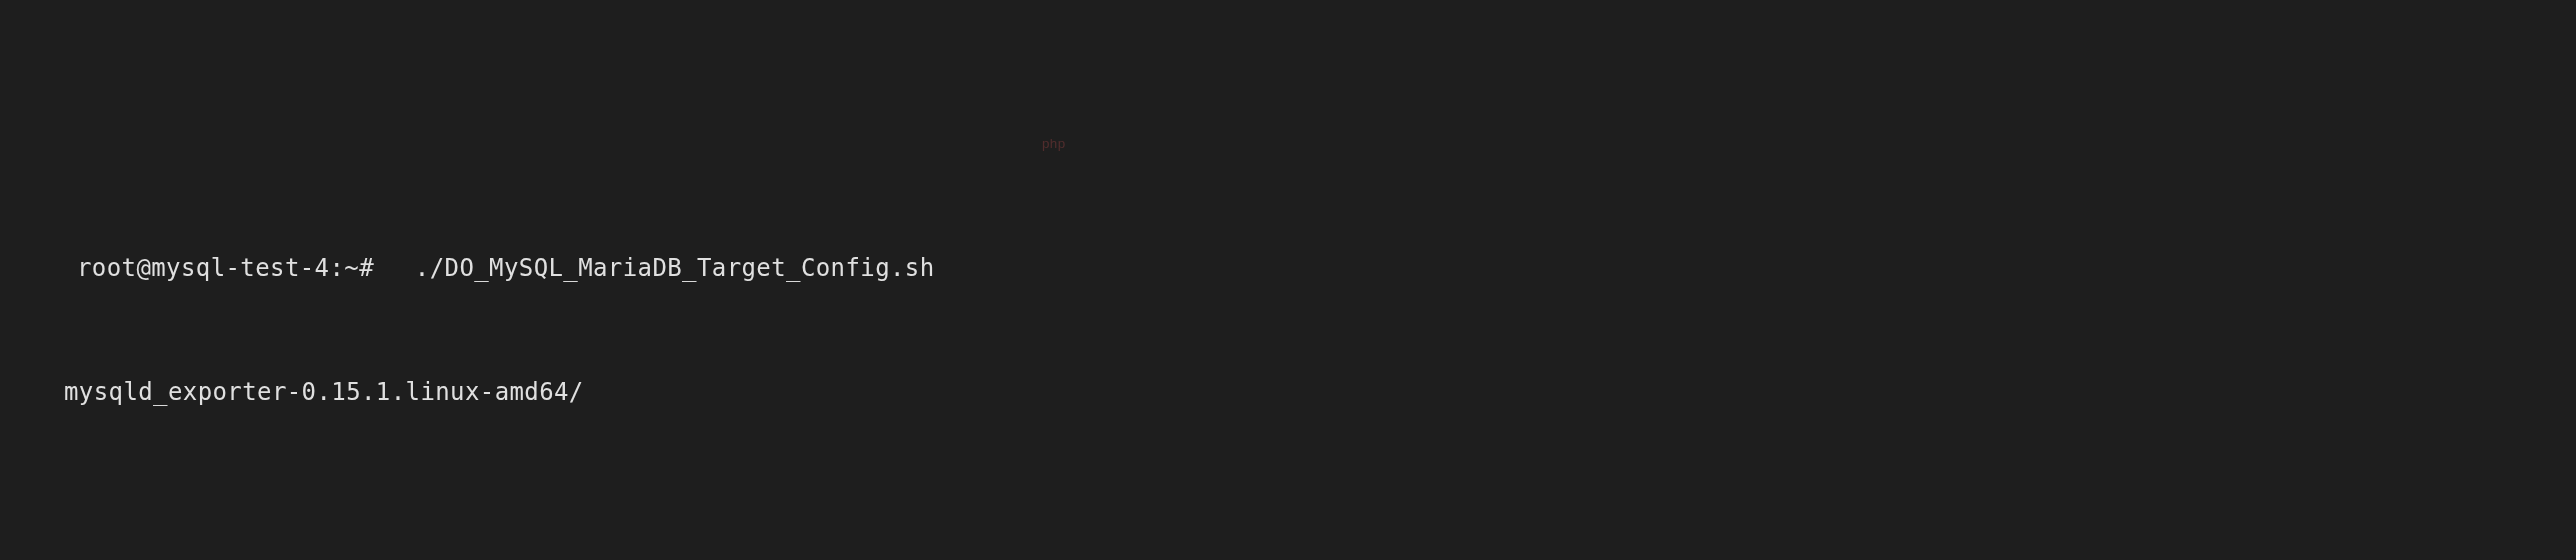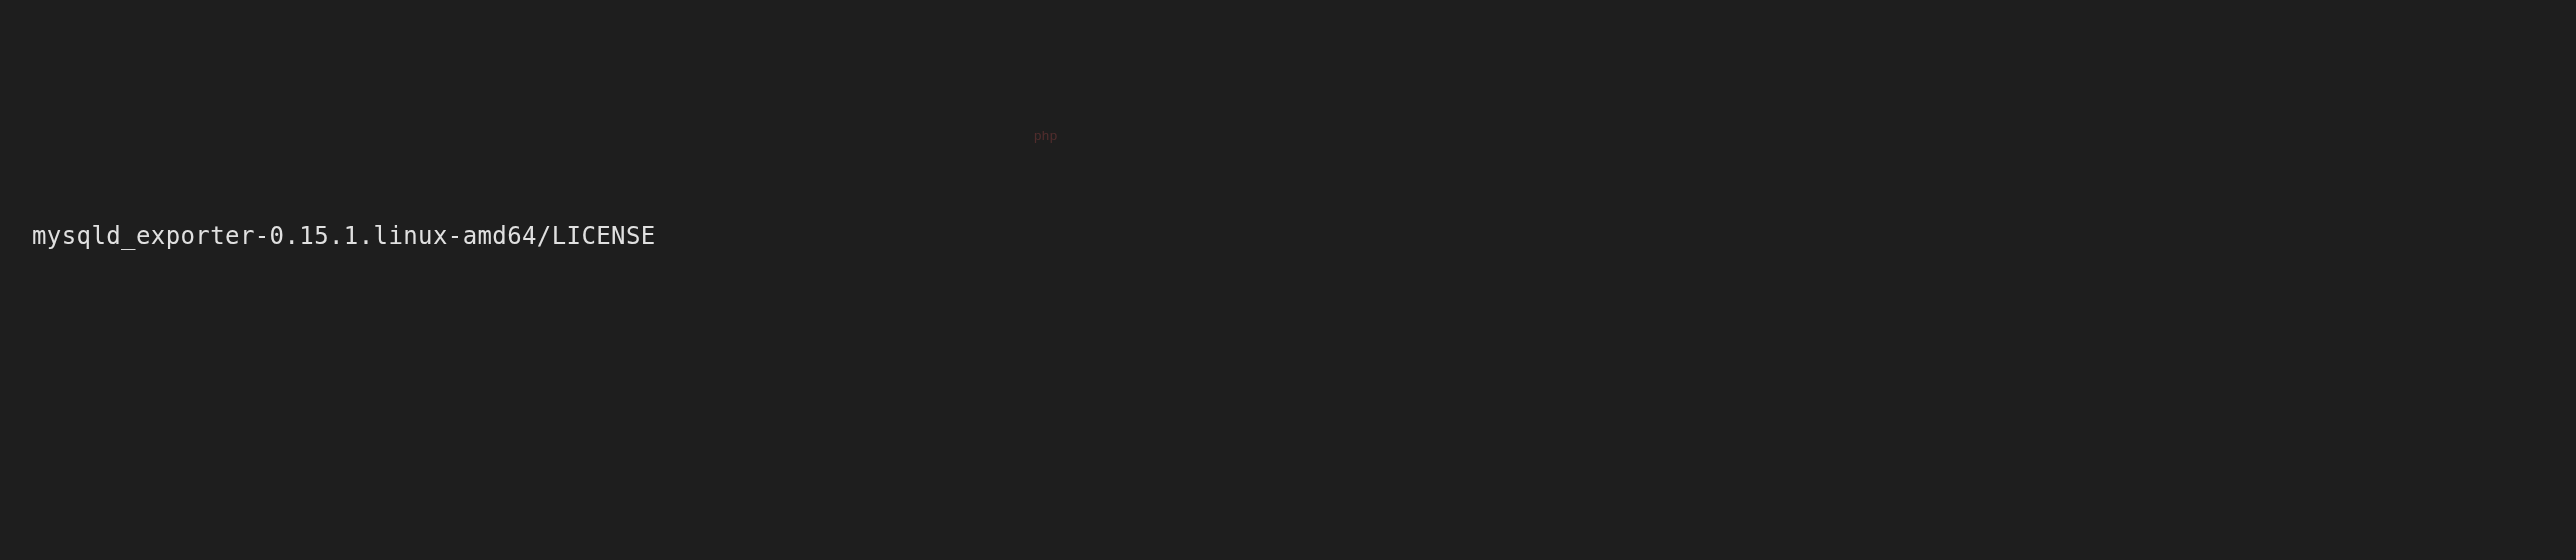--- a/index.html
+++ b/index.html
@@ -1,16 +1,16 @@
 <!DOCTYPE html>
 <html style="font-size:12px"><head>
   <meta charset="utf-8">
   <style>
     * {
-      margin: 5px;
+      margin: 13px;
       padding: 0;
       box-sizing: border-box;
     }
     body {
       background-color: #1e1e1e;
       color: #e0e0e0;
       font-family: 'Menlo', 'Monaco', 'Consolas', monospace;
       font-size: 24px;
       line-height: 1.35;
       padding: 6px 12px;
@@ -42,21 +42,22 @@
       font-family: sans-serif;
       pointer-events: none;
     }
   </style>
 </head>
 <body>
 
 
 
 <div class="terminal">
-  <span class="line output">mysqld_exporter-0.15.1.linux-amd64/LICENSE</span>
+  <span class="line"><span class="prompt-user">root@mysql-test-4:~#</span><span class="command"> ./DO_MySQL_MariaDB_Target_Config.sh</span></span>
+  <span class="line output">mysqld_exporter-0.15.1.linux-amd64/</span>
   
   
   
   
   
   
 </div>
 
 <div class="watermark">php</div>
 

